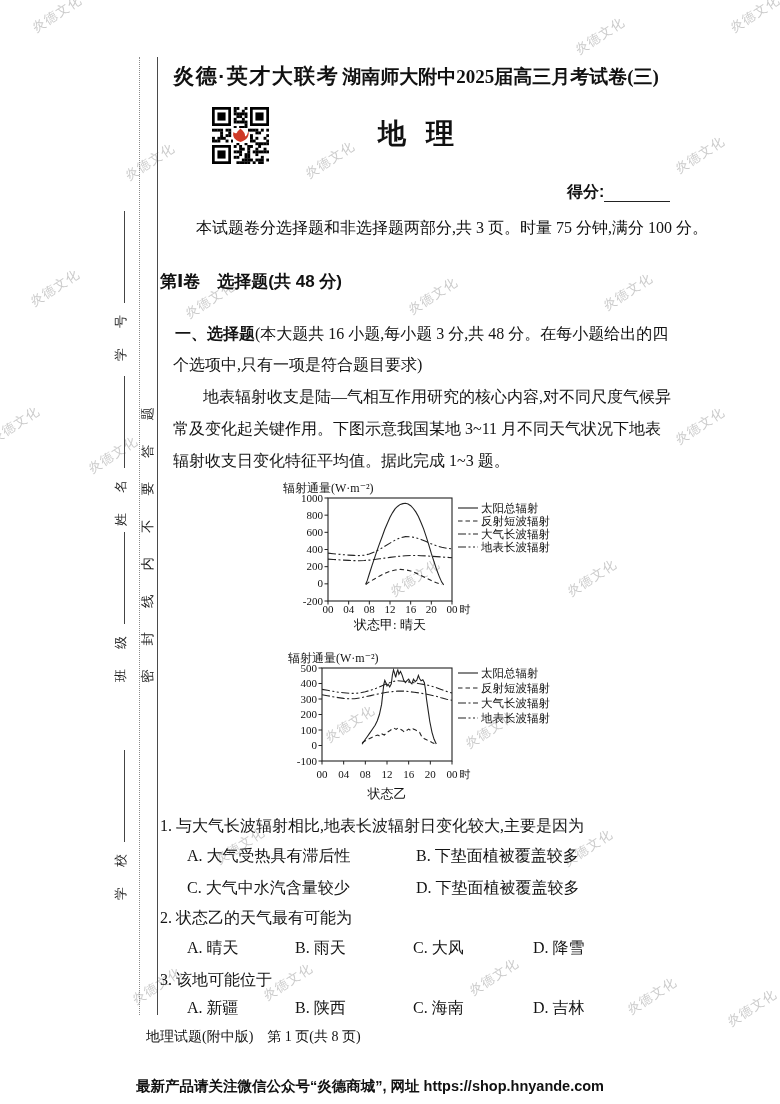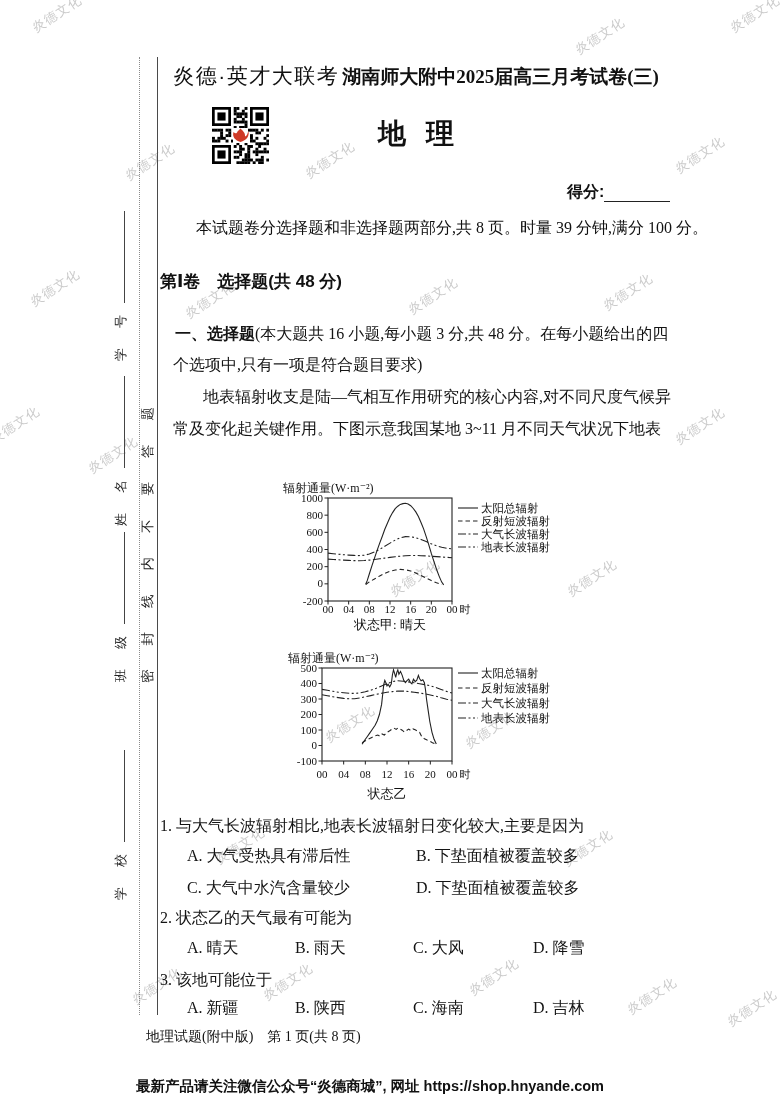--- a/index.html
+++ b/index.html
@@ -16,21 +16,21 @@
       border-left:1.5px solid #4a4a4a;z-index:1;}
   .seal-field{position:absolute;left:35px;width:170px;height:18px;
       transform:rotate(-90deg);transform-origin:center;white-space:nowrap;z-index:1;}
   .sf-label{font-size:13px;letter-spacing:20px;color:#222;}
   .sf-blank{display:inline-block;width:92px;height:13px;border-bottom:1px solid #444;margin-left:-8px;}
   .seal-text{position:absolute;left:-13px;top:515px;width:320px;height:16px;
       transform:rotate(-90deg);transform-origin:center;font-size:13.5px;
       letter-spacing:24px;color:#222;white-space:nowrap;z-index:1;}
   
   .title-row{position:absolute;left:160px;top:62px;width:512px;text-align:center;white-space:nowrap;z-index:2;}
-  .brand{font-size:21px;font-weight:normal;letter-spacing:1.5px;margin-right:3px;
+  .brand{font-size:21px;font-weight:bold;letter-spacing:1.5px;margin-right:3px;
          font-family:"Liberation Sans","DejaVu Sans",sans-serif;}
   .trest{font-size:19px;font-weight:700;}
   .subject{position:absolute;left:160px;top:115px;width:512px;text-align:center;
       font-size:28px;font-weight:bold;word-spacing:12px;z-index:2;
       font-family:"Liberation Sans","DejaVu Sans",sans-serif;}
   #qr{position:absolute;left:212px;top:107px;z-index:2;}
   .score-label{position:absolute;left:567px;top:182px;font-size:16px;font-weight:bold;
       font-family:"Liberation Sans","DejaVu Sans",sans-serif;z-index:2;}
   .score-blank{position:absolute;left:604px;top:183px;width:66px;height:18px;
       border-bottom:1.2px solid #222;z-index:2;}
@@ -244,31 +244,32 @@
       <rect x="5.428571428571429" y="43.42857142857143" width="8.142857142857142" height="8.142857142857142" fill="#000"></rect>
       <rect x="21" y="21" width="15" height="15" fill="#fff"></rect>
       <path d="M28.5,21.5 C31,24 33.5,26 33,29.5 C36,28.5 35,26 36.5,24.5 C37.5,29 34.5,33.5 28.5,35 C23,33.5 20,29.5 21.5,25 C23.5,27 25,26.5 25.5,24.5 C26.5,23.5 27.5,22.5 28.5,21.5 Z" fill="#cf3a28"></path>
     </svg>
 
   <div class="subject">地 理</div>
 
   <div class="score-label">得分:</div>
   <div class="score-blank"></div>
 
-  <div class="intro">本试题卷分选择题和非选择题两部分,共 8 页。时量 39 分钟,满分 100 分。</div>
+  <div class="intro">本试题卷分选择题和非选择题两部分,共 3 页。时量 75 分钟,满分 100 分。</div>
 
   <div class="sec-title">第Ⅰ卷　选择题(共 48 分)</div>
 
   <div class="line" style="left:175px;top:324px">
     <span class="lead">一、选择题</span><span>(本大题共 16 小题,每小题 3 分,共 48 分。在每小题给出的四</span>
   </div>
   <div class="line" style="left:173px;top:355px">个选项中,只有一项是符合题目要求)</div>
 
   <div class="line" style="left:203px;top:387px">地表辐射收支是陆—气相互作用研究的核心内容,对不同尺度气候异</div>
   <div class="line" style="left:173px;top:419px">常及变化起关键作用。下图示意我国某地 3~11 月不同天气状况下地表</div>
+  <div class="line" style="left:173px;top:451px">辐射收支日变化特征平均值。据此完成 1~3 题。</div>
 
   <svg id="chartA" class="chart" style="left:280px;top:478px" width="345" height="158">
       <rect x="48" y="20" width="124" height="103" fill="none" stroke="#222" stroke-width="1.1"></rect>
       <line x1="44.5" y1="20" x2="48" y2="20" stroke="#222" stroke-width="1"></line>
       <text x="43" y="23.5" text-anchor="end" font-size="11">1000</text>
       <line x1="44.5" y1="37.166666666666664" x2="48" y2="37.166666666666664" stroke="#222" stroke-width="1"></line>
       <text x="43" y="40.666666666666664" text-anchor="end" font-size="11">800</text>
       <line x1="44.5" y1="54.33333333333333" x2="48" y2="54.33333333333333" stroke="#222" stroke-width="1"></line>
       <text x="43" y="57.83333333333333" text-anchor="end" font-size="11">600</text>
       <line x1="44.5" y1="71.5" x2="48" y2="71.5" stroke="#222" stroke-width="1"></line>

